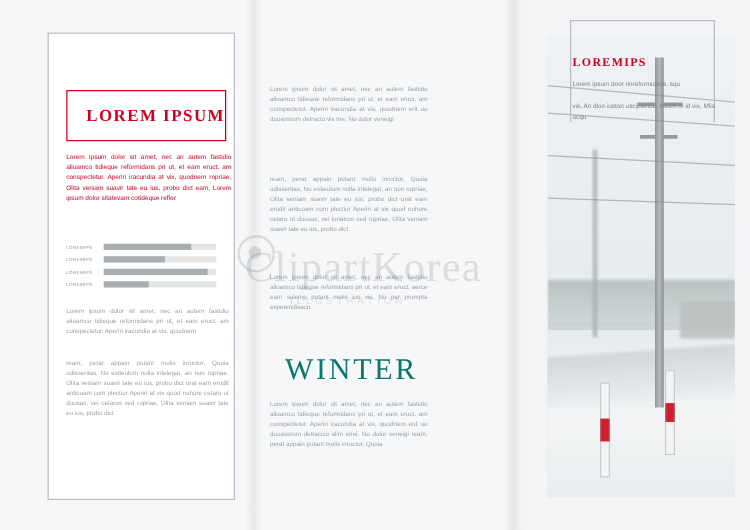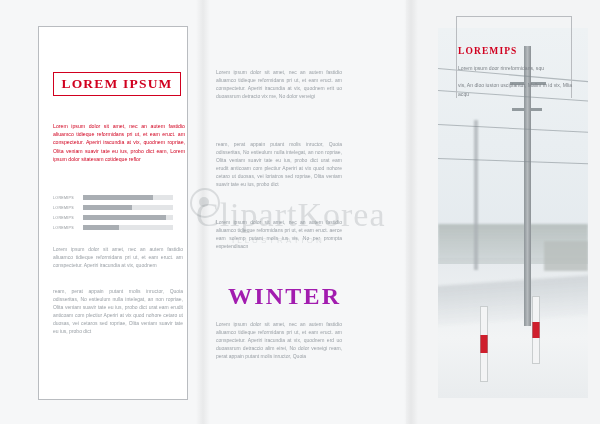--- a/index.html
+++ b/index.html
@@ -49,26 +49,26 @@
     position: absolute;
     left: 38px; top: 26px;
     width: 148px; height: 372px;
     border: 1px solid #b9bcc0;
     background: #ffffff;
   }
 
   .title-box {
     position: absolute;
     left: 53px; top: 72px;
-    width: 128px; height: 24px;
+    width: 128px; height: 41px;
     border: 1.6px solid #d1001f;
     box-sizing: border-box;
     display: flex;
     align-items: center;
-    justify-content: center;
+    justify-content: flex-end;
   }
   .title-box .t {
     color: #d1001f;
     font-size: 13.5px;
     letter-spacing: 1.2px;
     font-weight: bold;
     font-family: "Liberation Serif", serif;
   }
 
   .red-para {
@@ -154,25 +154,24 @@
     left: 216px; top: 218px;
     width: 126px;
     color: #9aa0a6;
     font-size: 5.0px;
     line-height: 8.1px;
     text-align: justify;
   }
   .winter-word {
     position: absolute;
     left: 228px; top: 283px;
-    color: #a21caf;
+    color: #0f766e;
     font-size: 24px;
     letter-spacing: 2.2px;
     font-family: "Liberation Serif", serif;
-    font-weight: bold;
   }
   .mid-para-4 {
     position: absolute;
     left: 216px; top: 320px;
     width: 126px;
     color: #9aa0a6;
     font-size: 5.0px;
     line-height: 8.1px;
     text-align: justify;
   }

